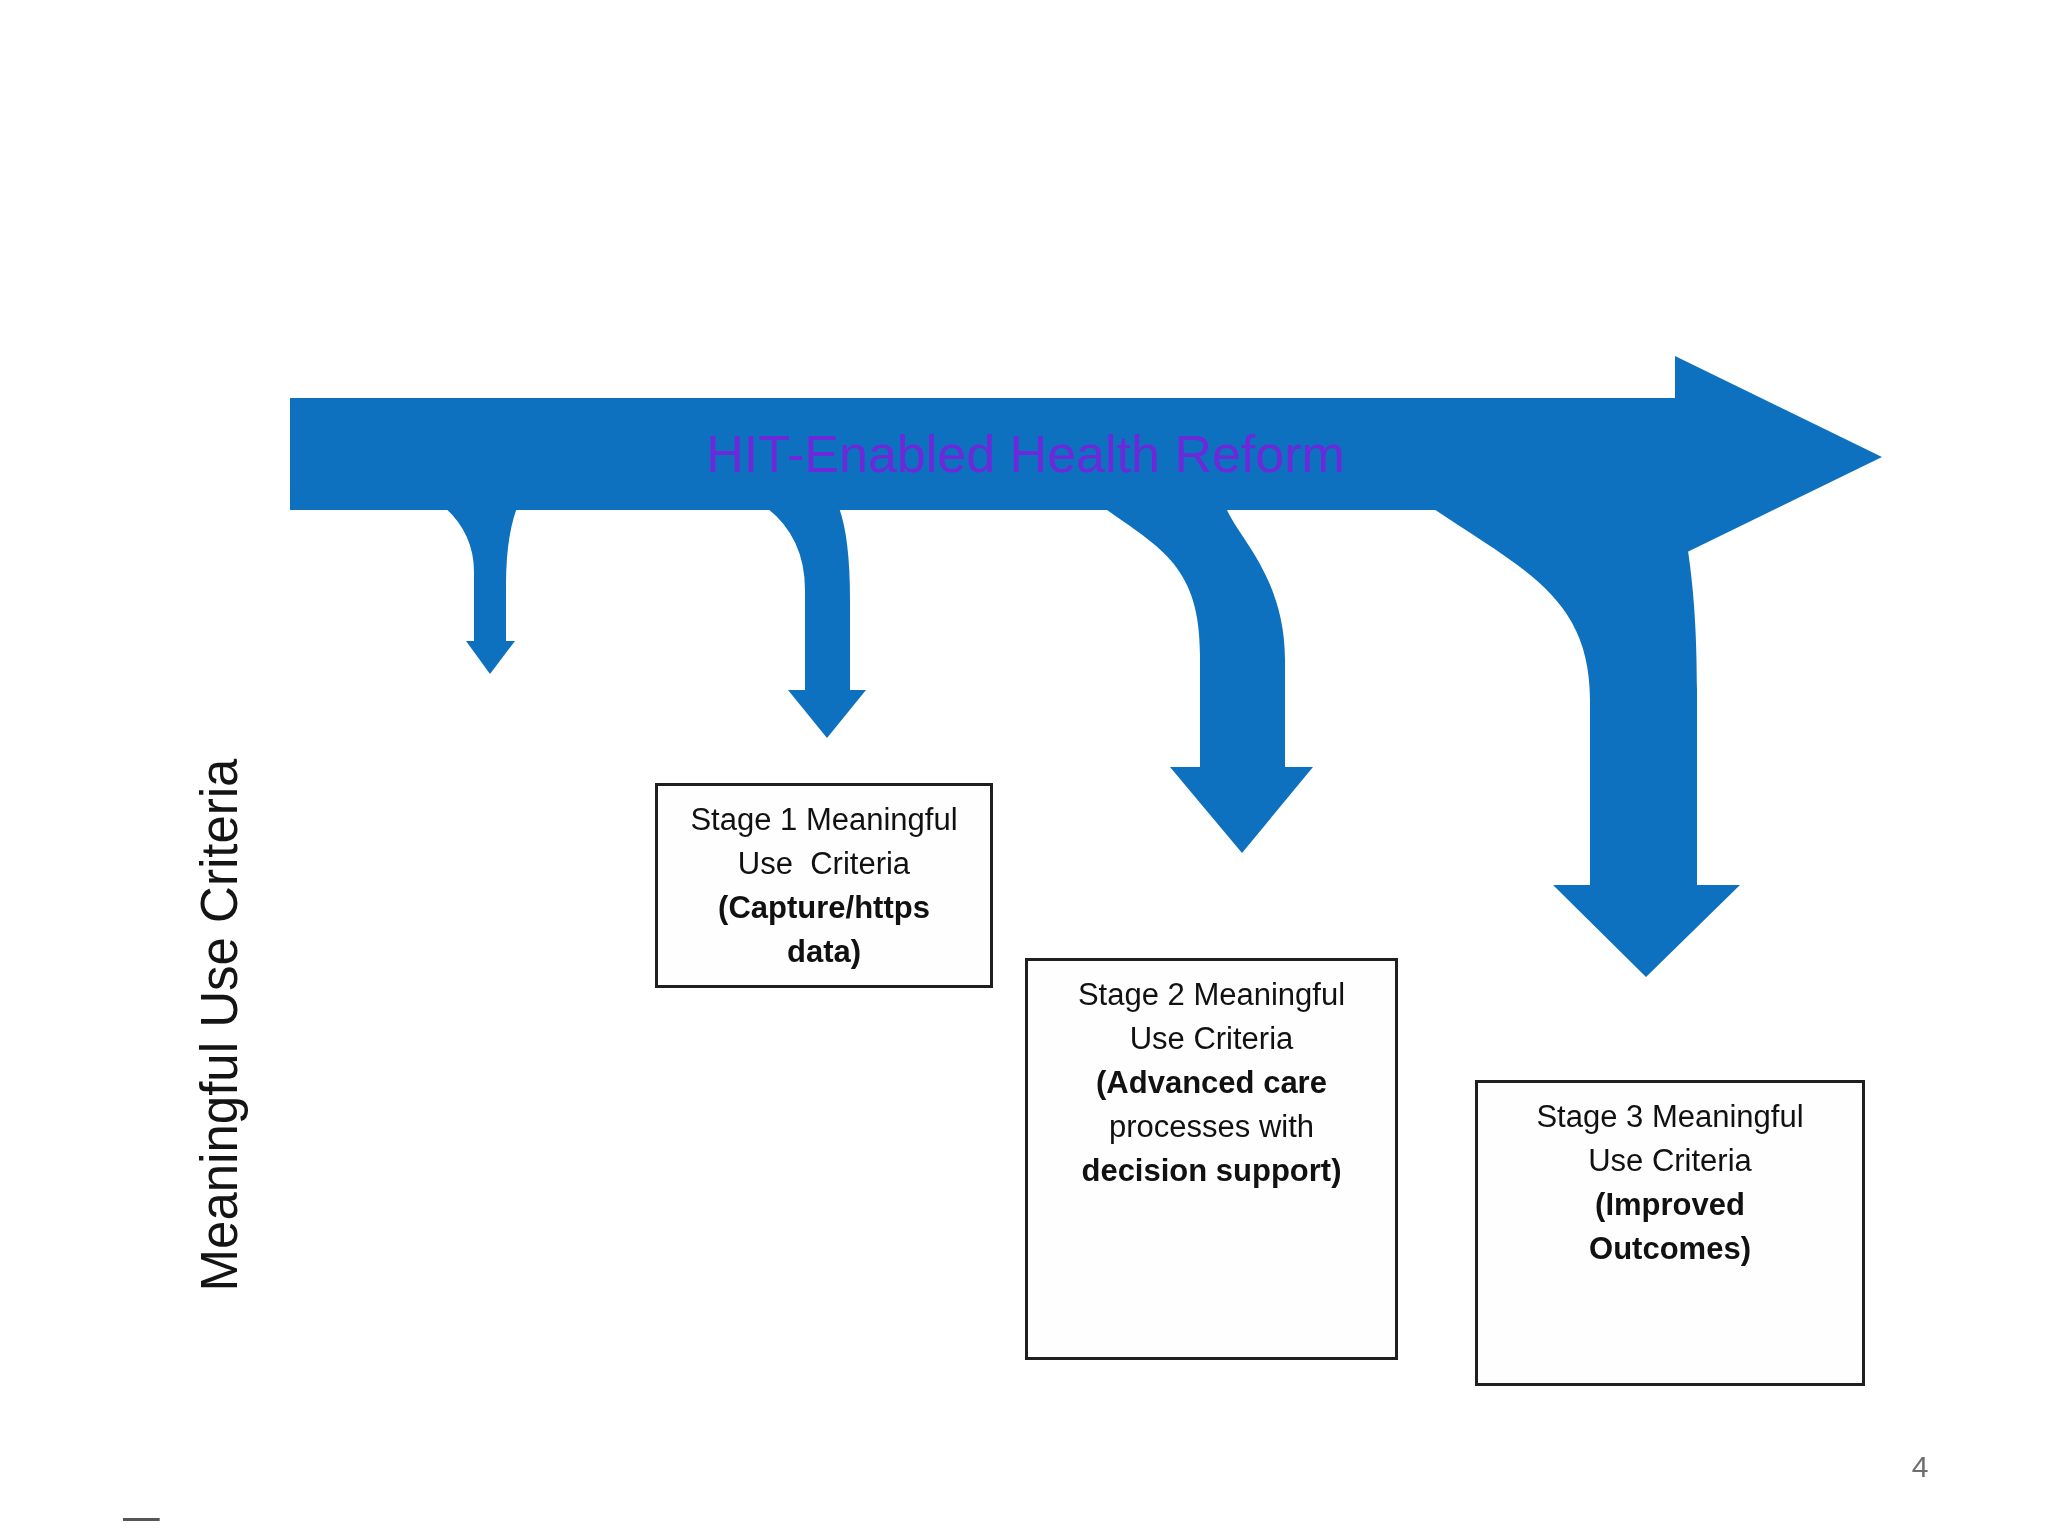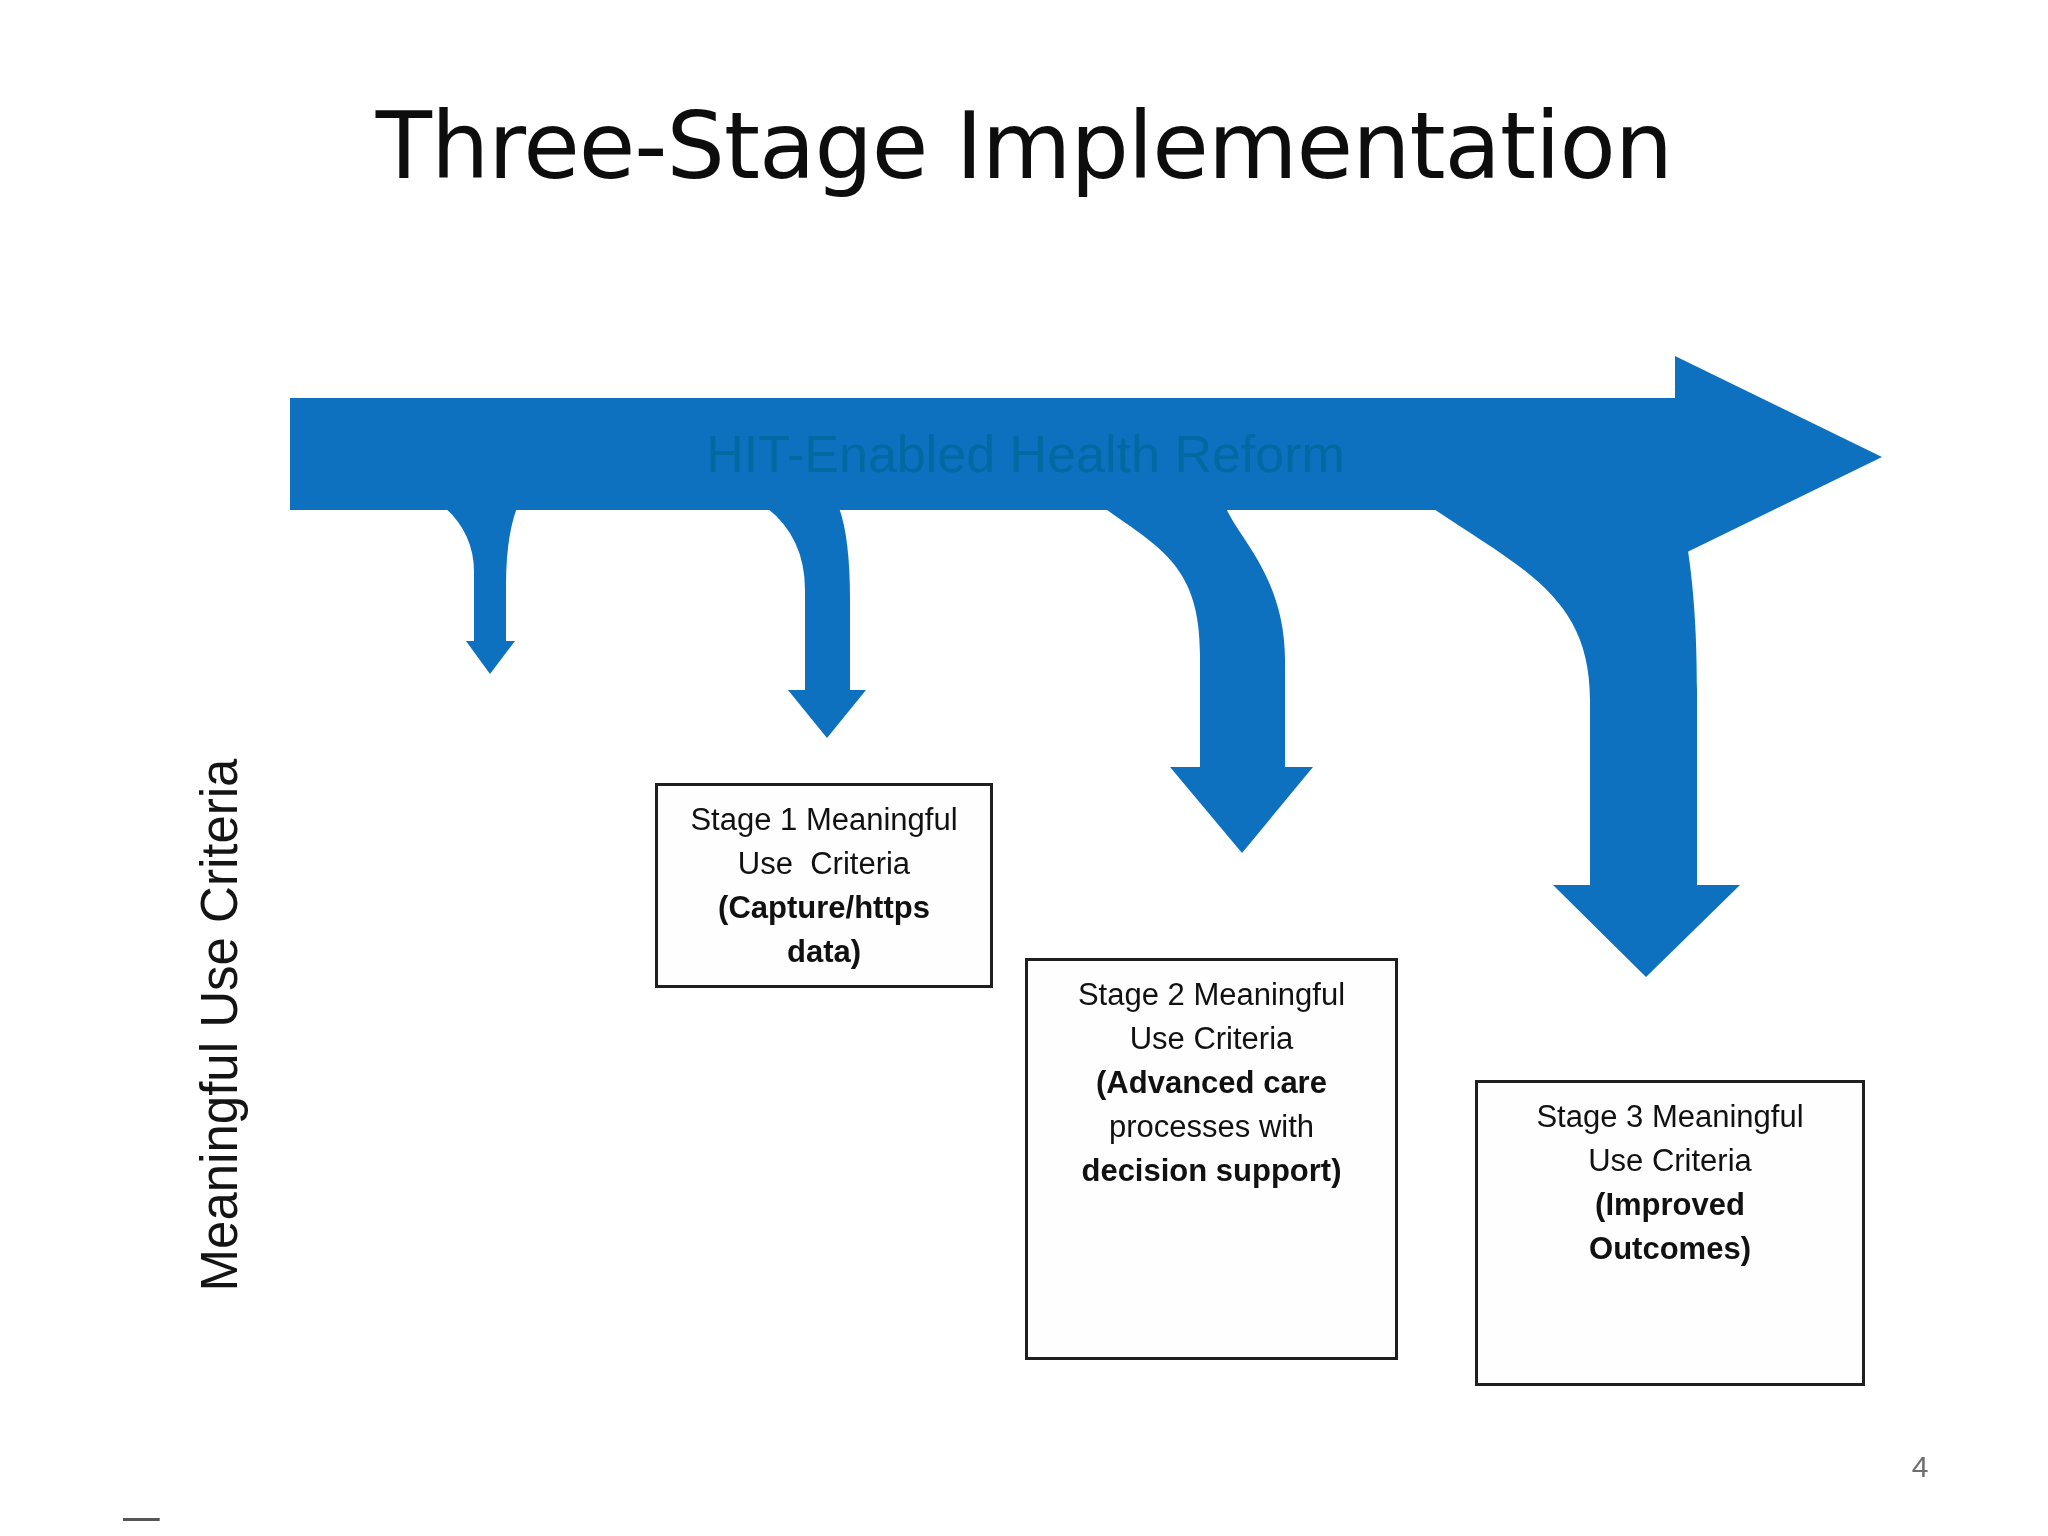--- a/index.html
+++ b/index.html
@@ -17,21 +17,21 @@
     font-family:"DejaVu Sans",sans-serif;
     font-size:92px;line-height:1.1;
     color:#0d0d0d;letter-spacing:-1px;
     white-space:pre;
   }
   #diagram-svg{position:absolute;left:0;top:0;}
   #banner-label{
     position:absolute;left:290px;top:398px;width:1385px;height:112px;
     display:flex;align-items:center;justify-content:center;
     box-sizing:border-box;padding-left:86px;
-    color:#0369a1;font-size:52px;white-space:pre;
+    color:#6d28d9;font-size:52px;white-space:pre;
   }
   .stage-box{
     position:absolute;background:#fefefe;
     border:3px solid #1f1f1f;box-sizing:border-box;
     display:flex;flex-direction:column;align-items:center;
     padding-top:12px;
     font-size:31px;line-height:44px;text-align:center;color:#111;
   }
   .stage-box div{white-space:pre;}
   #box-hitech {left:333px; top:718px;  width:309px; height:155px;}
@@ -52,21 +52,20 @@
   #page-number{
     position:absolute;left:1890px;top:1450px;width:60px;
     font-size:30px;color:#6e6e6e;text-align:center;
   }
 </style>
 </head>
 <body>
 
 <div id="slide">
 
-  <div id="title">Three-Stage Implementation</div>
 
   <svg id="diagram-svg" width="2048" height="1536" viewBox="0 0 2048 1536">
 
     <rect x="290" y="398" width="1385" height="112" fill="#0d71c0"></rect>
     <polygon points="1675,356 1882,457 1675,558" fill="#0d71c0"></polygon>
 
     <path d="M 442 505 Q 474 532 474 572 L 474 641 L 466 641 L 490 674 L 515 641 L 506 641 L 506 585 Q 506 535 518 505 Z" fill="#0d71c0"></path>
 
     <path d="M 763 505 Q 805 535 805 590 L 805 690 L 788 690 L 827 738 L 866 690 L 850 690 L 850 600 Q 850 535 838 505 Z" fill="#0d71c0"></path>
 

